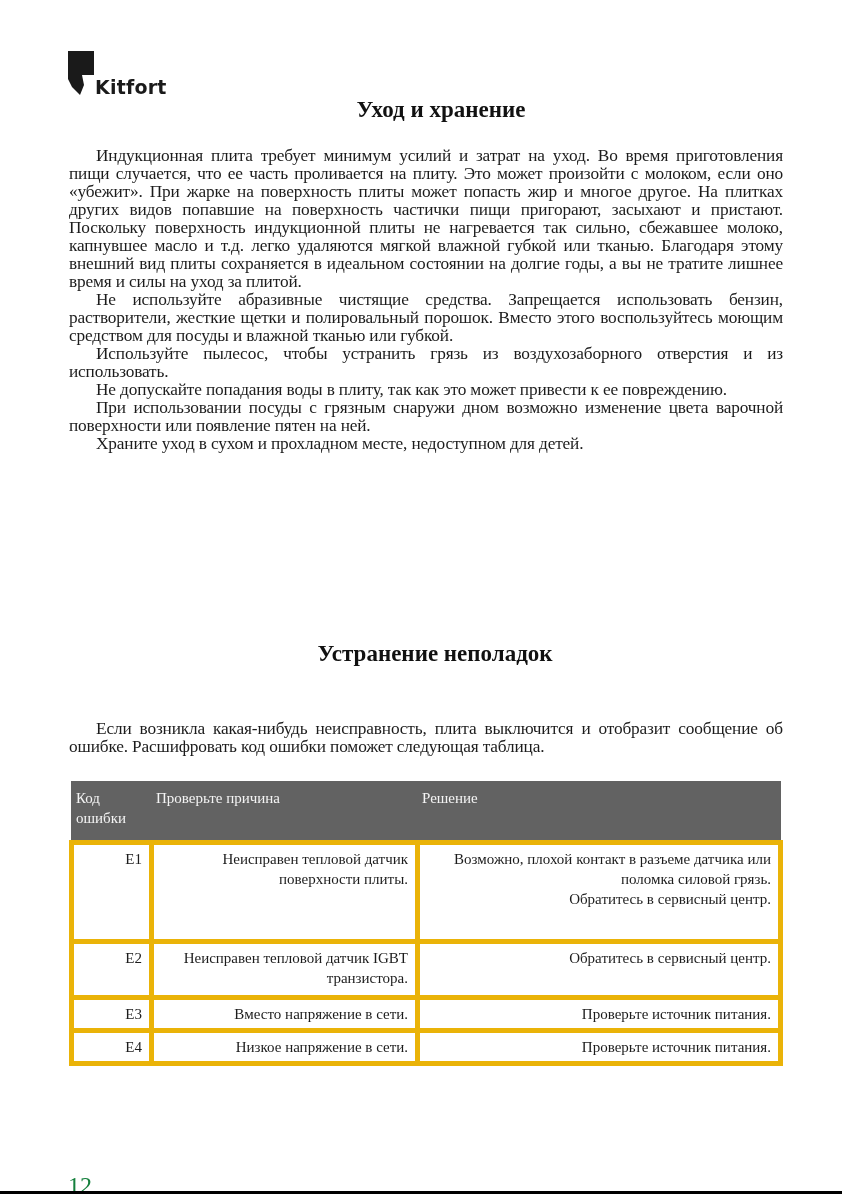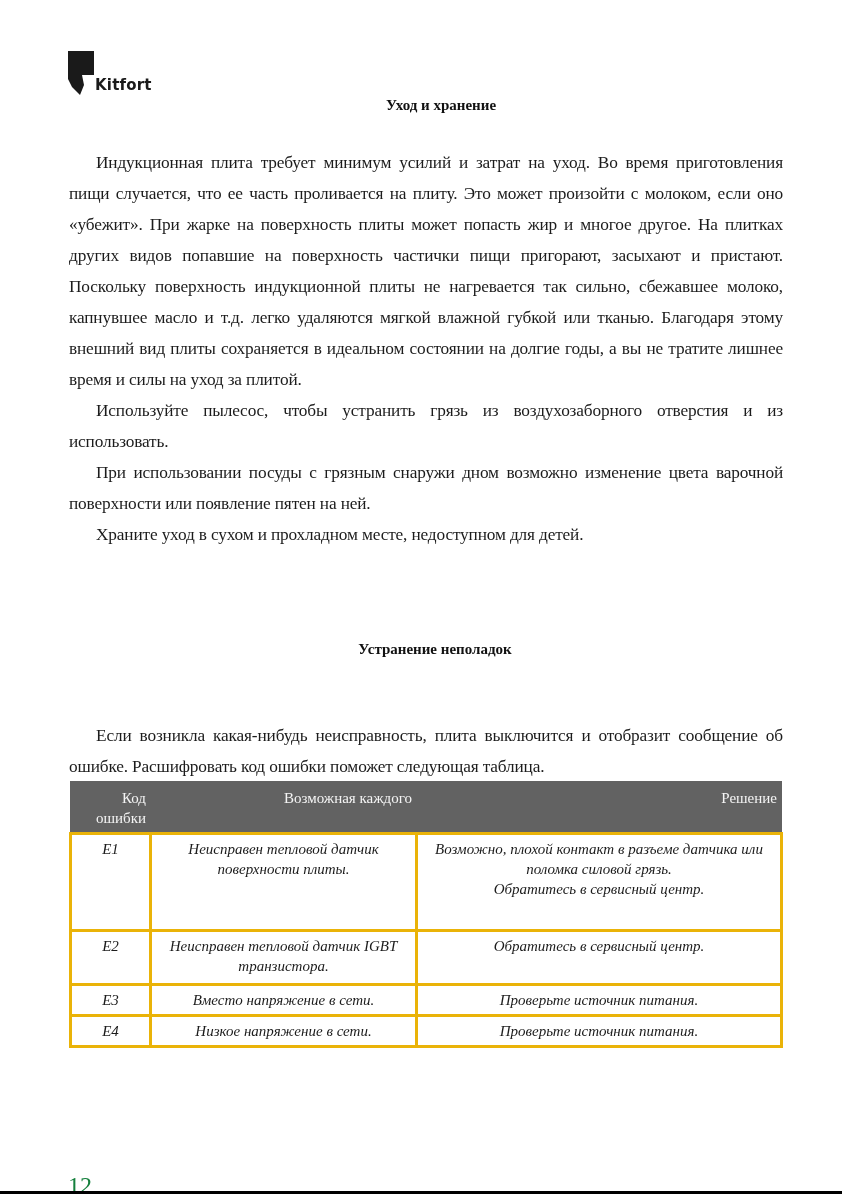--- a/index.html
+++ b/index.html
@@ -6,49 +6,49 @@
     body {
       width: 842px; height: 1194px; position: relative; overflow: hidden;
       font-family: "Liberation Serif", "DejaVu Serif", serif;
       color: #1a1a1a;
     }
     .logo { position: absolute; left: 68px; top: 51px; width: 100px; height: 46px; }
     .logo svg { position: absolute; left: 0; top: 0; }
     .logo-text {
       position: absolute; left: 27px; top: 25px;
       font-family: "DejaVu Sans", "Liberation Sans", sans-serif;
-      font-weight: bold; font-size: 15px; color: #1a1a1a; letter-spacing: 0.2px;
+      font-weight: bold; font-size: 19px; color: #1a1a1a; letter-spacing: 0.2px;
     }
     .h1 {
       position: absolute; left: 0; width: 100%; text-align: center;
-      font-weight: bold; font-size: 15px; color: #111;
+      font-weight: bold; font-size: 23px; color: #111;
       padding-left: 40px; box-sizing: border-box;
     }
     .h1.care { top: 97px; padding-left: 40px; }
     .h1.trouble { top: 641px; padding-left: 28px; }
     .text-block {
       position: absolute; left: 69px; width: 714px;
-      font-size: 17.3px; line-height: 31px; text-align: justify;
+      font-size: 17.3px; line-height: 18px; text-align: justify;
       letter-spacing: -0.15px; color: #1c1c1c;
     }
     .text-block p { margin: 0; text-indent: 27px; }
     .care-body { top: 147px; }
     .trouble-body { top: 720px; }
     table.err {
       position: absolute; left: 69px; top: 781px; width: 714px;
       border-collapse: collapse; font-size: 15px; line-height: 20px; color: #1c1c1c;
     }
     table.err th {
       background: #626262; color: #f4f4f4; font-weight: normal;
-      vertical-align: top; padding: 6px 4px 4px 4px; text-align: right;
+      vertical-align: top; padding: 6px 4px 12px 4px; text-align: left;
       border: 1px solid #626262; height: 40px;
     }
     table.err td {
-      border: 3px solid #eab308; vertical-align: top;
-      padding: 4px 7px; text-align: center; font-style: italic;
+      border: 5px solid #eab308; vertical-align: top;
+      padding: 4px 7px; text-align: right;
     }
     .c1 { width: 71px; }
     .c2 { width: 257px; }
     .row-e1 td { height: 86px; }
     .row-e2 td { height: 43px; }
     .row-e3 td, .row-e4 td { height: 19px; padding-top: 3px; padding-bottom: 4px; }
     .page-num {
       position: absolute; left: 68px; top: 1172px;
       font-size: 24px; color: #15803d;
     }
@@ -63,36 +63,38 @@
   <svg width="26" height="46" viewBox="0 0 26 46">
     <path d="M0 0 H26 V24 H14 L16 34 L12 44 L4 36 L0 28 Z" fill="#1a1a1a"></path>
   </svg>
   <span class="logo-text">Kitfort</span>
 </div>
 
 <div class="h1 care">Уход и хранение</div>
 
 <div class="text-block care-body">
   <p>Индукционная плита требует минимум усилий и затрат на уход. Во время приготовления пищи случается, что ее часть проливается на плиту. Это может произойти с молоком, если оно «убежит». При жарке на поверхность плиты может попасть жир и многое другое. На плитках других видов попавшие на поверхность частички пищи пригорают, засыхают и пристают. Поскольку поверхность индукционной плиты не нагревается так сильно, сбежавшее молоко, капнувшее масло и т.д. легко удаляются мягкой влажной губкой или тканью. Благодаря этому внешний вид плиты сохраняется в идеальном состоянии на долгие годы, а вы не тратите лишнее время и силы на уход за плитой.</p>
+  <p>Не используйте абразивные чистящие средства. Запрещается использовать бензин, растворители, жесткие щетки и полировальный порошок. Вместо этого воспользуйтесь моющим средством для посуды и влажной тканью или губкой.</p>
   <p>Используйте пылесос, чтобы устранить грязь из воздухозаборного отверстия и из использовать.</p>
+  <p>Не допускайте попадания воды в плиту, так как это может привести к ее повреждению.</p>
   <p>При использовании посуды с грязным снаружи дном возможно изменение цвета варочной поверхности или появление пятен на ней.</p>
   <p>Храните уход в сухом и прохладном месте, недоступном для детей.</p>
 </div>
 
 <div class="h1 trouble">Устранение неполадок</div>
 
 <div class="text-block trouble-body">
   <p>Если возникла какая-нибудь неисправность, плита выключится и отобразит сообщение об ошибке. Расшифровать код ошибки поможет следующая таблица.</p>
 </div>
 
 <table class="err">
   <thead>
     <tr>
       <th class="c1">Код ошибки</th>
-      <th class="c2">Возможная каждого</th>
+      <th class="c2">Проверьте причина</th>
       <th class="c3">Решение</th>
     </tr>
   </thead>
   <tbody>
     <tr class="row-e1">
       <td>E1</td>
       <td>Неисправен тепловой датчик поверхности плиты.</td>
       <td>
         <div>Возможно, плохой контакт в разъеме датчика или поломка силовой грязь.</div>
         <div>Обратитесь в сервисный центр.</div>

